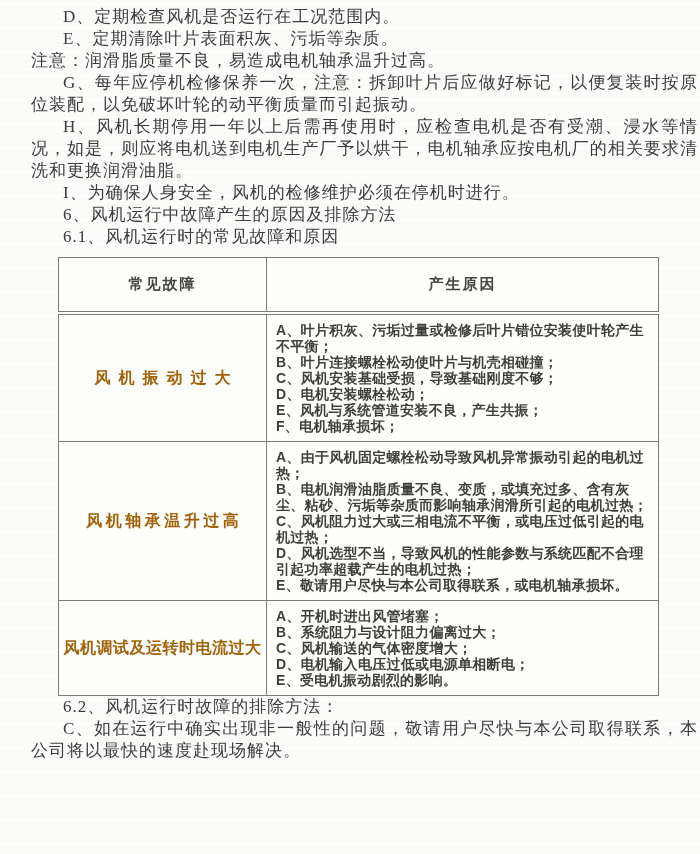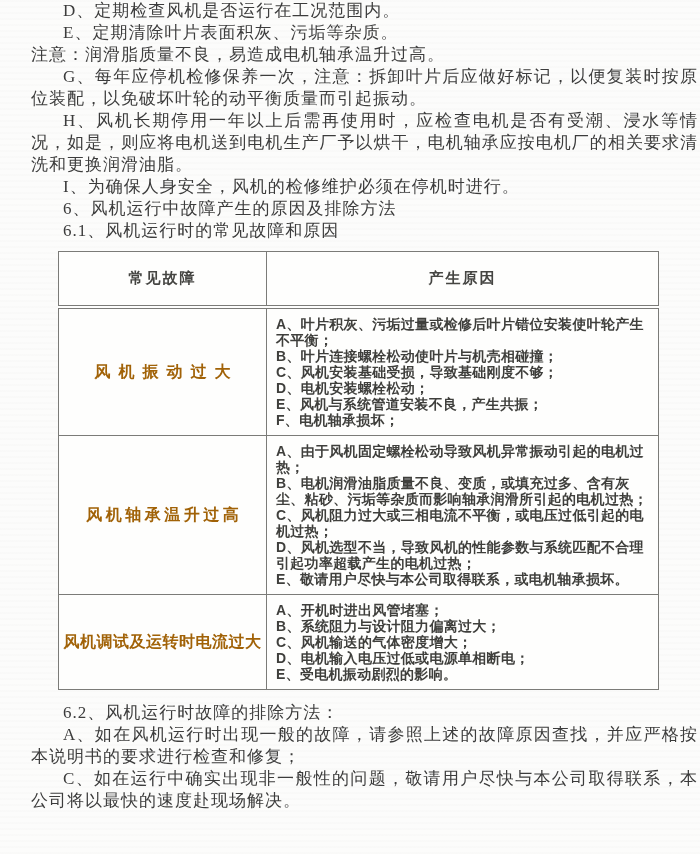--- a/index.html
+++ b/index.html
@@ -4,37 +4,37 @@
 <style>
   html,body{margin:0;padding:0;}
   body{
     width:700px;height:854px;overflow:hidden;
     background:#fcfcfb;
     font-family:"Liberation Serif","DejaVu Serif",serif;
     color:#3c3c3c;
   }
   .page{
     width:700px;height:854px;
-    padding:0 2px 0 31px;
+    padding:6px 2px 0 31px;
     box-sizing:border-box;
     background-image:repeating-linear-gradient(0deg, rgba(120,120,115,0.02) 0 2px, transparent 2px 6px);
   }
   .para{
     margin:0;
     font-size:17px;
     line-height:22px;
     letter-spacing:1px;
     text-align:justify;
   }
   .para.indent{ text-indent:32px; }
   table.fault-table{
     border-collapse:collapse;
     table-layout:fixed;
     width:600px;
-    margin:9px 0 12px 27px;
+    margin:9px 0 0 27px;
     background:#fefefd;
   }
   table.fault-table col.col-fault{ width:208px; }
   table.fault-table col.col-cause{ width:392px; }
   table.fault-table th,
   table.fault-table td{
     border:1.5px solid #7b7b78;
   }
   table.fault-table th{
     height:51px;
@@ -126,17 +126,16 @@
           <div class="cause-line">C、风机输送的气体密度增大；</div>
           <div class="cause-line">D、电机输入电压过低或电源单相断电；</div>
           <div class="cause-line">E、受电机振动剧烈的影响。</div>
         </td>
       </tr>
     </tbody>
   </table>
 
   <div class="closing-block">
     <p class="para indent">6.2、风机运行时故障的排除方法：</p>
-    <p class="para indent">A、如在风机运行时出现一般的故障，请参照上述的故障原因查找，并应严格按本说明书的要求进行检查和修复；</p>
     <p class="para indent">C、如在运行中确实出现非一般性的问题，敬请用户尽快与本公司取得联系，本公司将以最快的速度赴现场解决。</p>
   </div>
 
 </div>
 
 </body></html>

